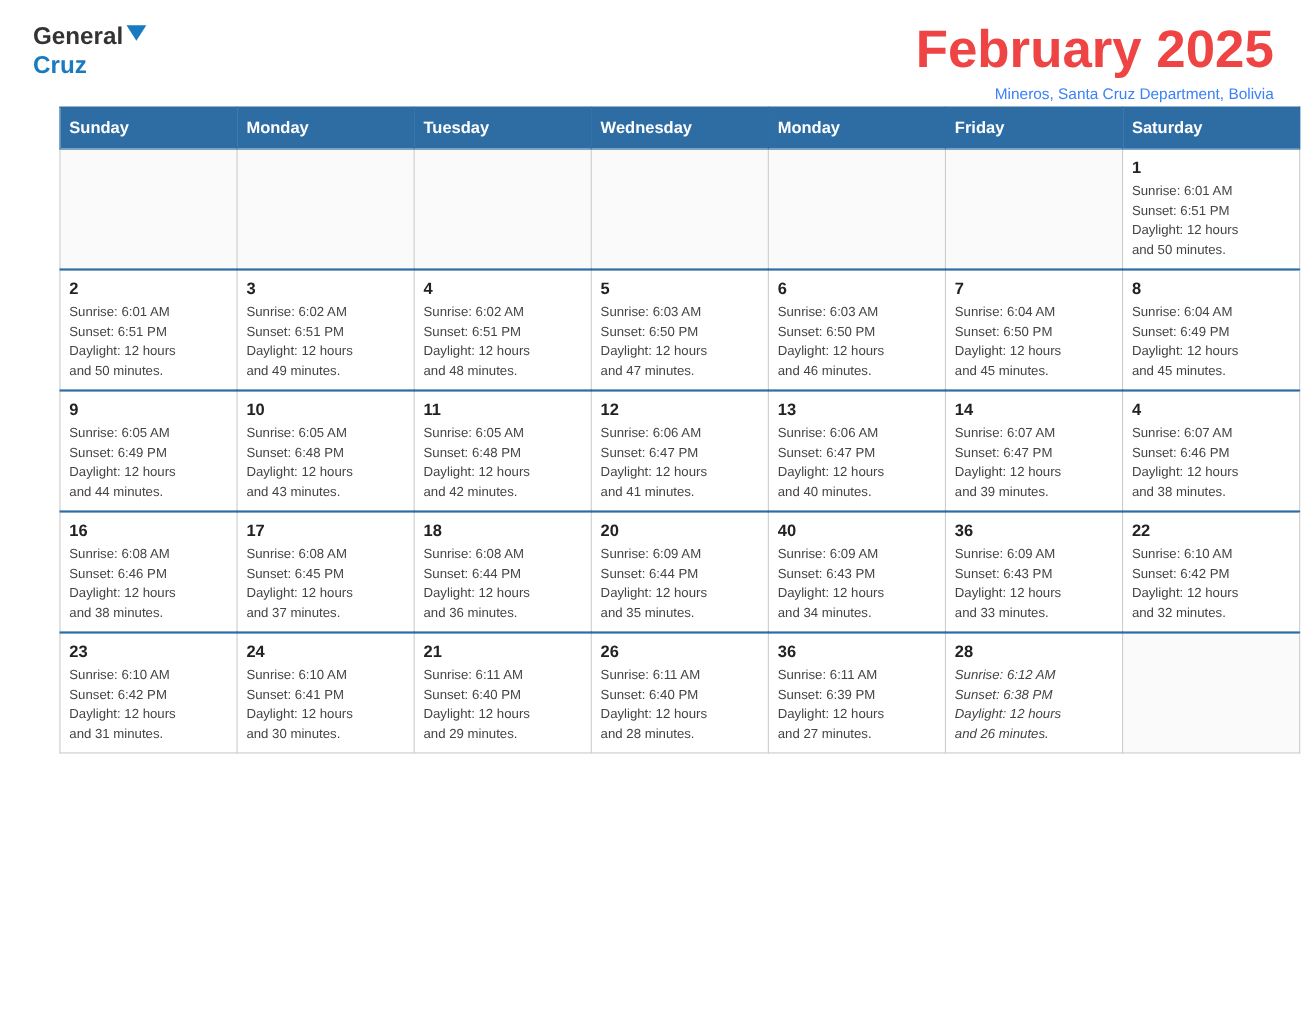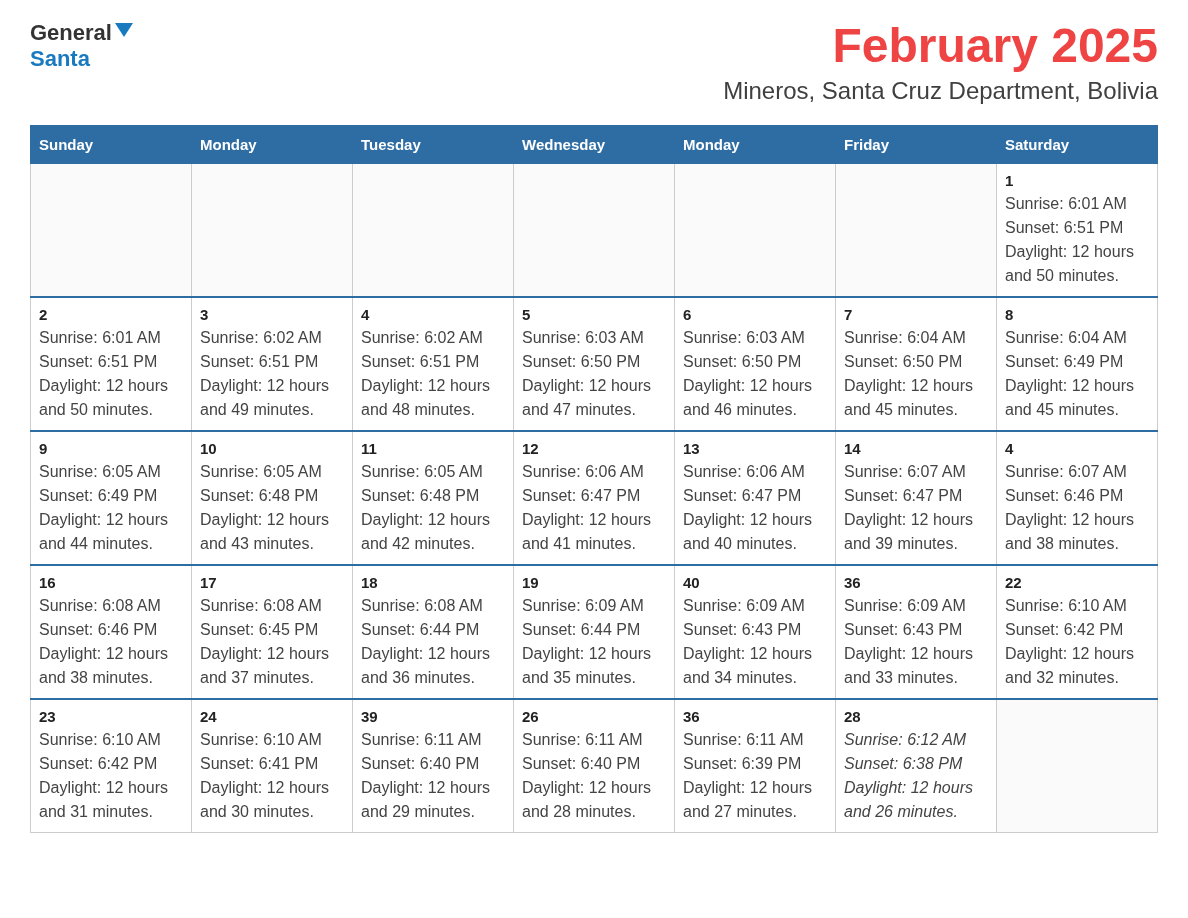--- a/index.html
+++ b/index.html
@@ -6,21 +6,21 @@
     body {
       font-family: Arial, sans-serif;
       background: #fff;
       padding: 20px 30px;
       color: #333;
     }
     .header {
       display: flex;
       justify-content: space-between;
       align-items: flex-start;
-      margin-bottom: 20px;
+      margin-bottom: 4px;
     }
     .logo {
       display: flex;
       flex-direction: column;
       align-items: flex-start;
     }
     .logo-general {
       font-size: 22px;
       font-weight: bold;
       color: #333;
@@ -49,27 +49,28 @@
     .title-block {
       text-align: right;
     }
     .month-title {
       font-size: 48px;
       font-weight: bold;
       color: #ef4444;
       line-height: 1.1;
     }
     .location {
-      font-size: 24px;
-      color: #404040;
+      font-size: 14px;
+      color: #3b82f6;
       margin-top: 4px;
     }
     table {
       width: 100%;
       border-collapse: collapse;
+      margin-left: 24px;
     }
     thead tr th {
       background-color: #2e6da4;
       color: #fff;
       font-size: 15px;
       font-weight: bold;
       padding: 10px 8px;
       text-align: left;
       border: 1px solid #2e6da4;
     }
@@ -83,21 +84,21 @@
       color: #333;
     }
     .day-number {
       font-size: 15px;
       font-weight: bold;
       color: #222;
       display: block;
       margin-bottom: 3px;
     }
     .day-info {
-      font-size: 16px;
+      font-size: 12px;
       color: #444;
       line-height: 1.5;
     }
     tbody tr {
       border-bottom: 2px solid #2e6da4;
     }
     tbody tr:last-child {
       border-bottom: none;
     }
     td.empty {
@@ -106,21 +107,21 @@
   </style>
 </head>
 <body>
 
 <div class="header">
   <div class="logo">
     <div class="logo-line1">
       <span class="logo-general">General</span>
       <span class="logo-triangle"></span>
     </div>
-    <span class="logo-blue">Santa</span>
+    <span class="logo-blue">Cruz</span>
   </div>
   <div class="title-block">
     <div class="month-title">February 2025</div>
     <div class="location">Mineros, Santa Cruz Department, Bolivia</div>
   </div>
 </div>
 
 <table>
   <thead>
     <tr>
@@ -267,21 +268,21 @@
 and 37 minutes.</div>
         </td>
         <td>
           <span class="day-number">18</span>
           <div class="day-info" style="white-space: pre-line;">Sunrise: 6:08 AM
 Sunset: 6:44 PM
 Daylight: 12 hours
 and 36 minutes.</div>
         </td>
         <td>
-          <span class="day-number">19</span>
+          <span class="day-number">20</span>
           <div class="day-info" style="white-space: pre-line;">Sunrise: 6:09 AM
 Sunset: 6:44 PM
 Daylight: 12 hours
 and 35 minutes.</div>
         </td>
         <td>
           <span class="day-number">40</span>
           <div class="day-info" style="white-space: pre-line;">Sunrise: 6:09 AM
 Sunset: 6:43 PM
 Daylight: 12 hours
@@ -311,21 +312,21 @@
 and 31 minutes.</div>
         </td>
         <td>
           <span class="day-number">24</span>
           <div class="day-info" style="white-space: pre-line;">Sunrise: 6:10 AM
 Sunset: 6:41 PM
 Daylight: 12 hours
 and 30 minutes.</div>
         </td>
         <td>
-          <span class="day-number">39</span>
+          <span class="day-number">21</span>
           <div class="day-info" style="white-space: pre-line;">Sunrise: 6:11 AM
 Sunset: 6:40 PM
 Daylight: 12 hours
 and 29 minutes.</div>
         </td>
         <td>
           <span class="day-number">26</span>
           <div class="day-info" style="white-space: pre-line;">Sunrise: 6:11 AM
 Sunset: 6:40 PM
 Daylight: 12 hours

